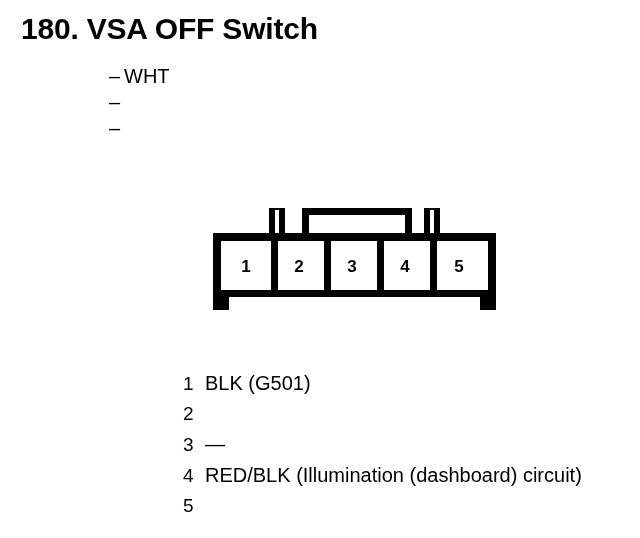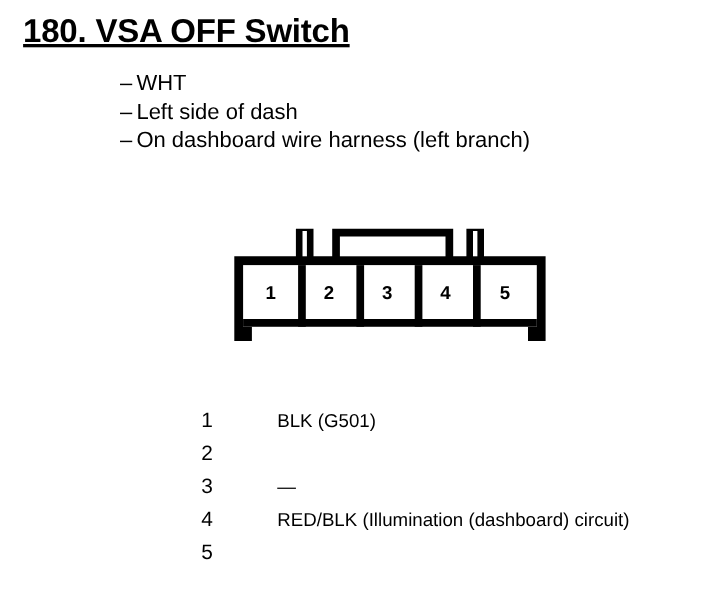--- a/index.html
+++ b/index.html
@@ -19,21 +19,20 @@
   
   #page-title {
     position: absolute;
     left: 21px;
     top: 11px;
     font-size: 30px;
     font-weight: bold;
     letter-spacing: -0.2px;
     white-space: nowrap;
     line-height: 36px;
-    text-decoration: underline;
   }
 
   
   #detail-list {
     position: absolute;
     left: 109px;
     top: 63px;
     width: 520px;
   }
   .detail-item {
@@ -84,44 +83,41 @@
     line-height: 30px;
     white-space: nowrap;
   }
   .legend-num {
     width: 22px;
     flex: 0 0 22px;
     text-align: left;
     font-size: 19px;
   }
   .legend-desc {
-    font-size: 17px;
-    margin-left: 47px;
+    font-size: 20px;
   }
 </style>
 </head>
 <body>
 
 <div id="page-title">180. VSA OFF Switch</div>
 
 <div id="detail-list">
 
   <div class="detail-item">
     <span class="detail-dash">–</span>
     <span class="detail-text">WHT</span>
   </div>
 
   <div class="detail-item">
     <span class="detail-dash">–</span>
-    <span class="detail-text">Left side of dash</span>
   </div>
 
   <div class="detail-item">
     <span class="detail-dash">–</span>
-    <span class="detail-text">On dashboard wire harness (left branch)</span>
   </div>
 
 </div>
 
 <div id="connector-diagram">
   <svg width="300" height="125" viewBox="0 0 300 125" xmlns="http://www.w3.org/2000/svg">
 
     <path fill="#000000" fill-rule="evenodd" d="
             M 8,37
             L 64,37

